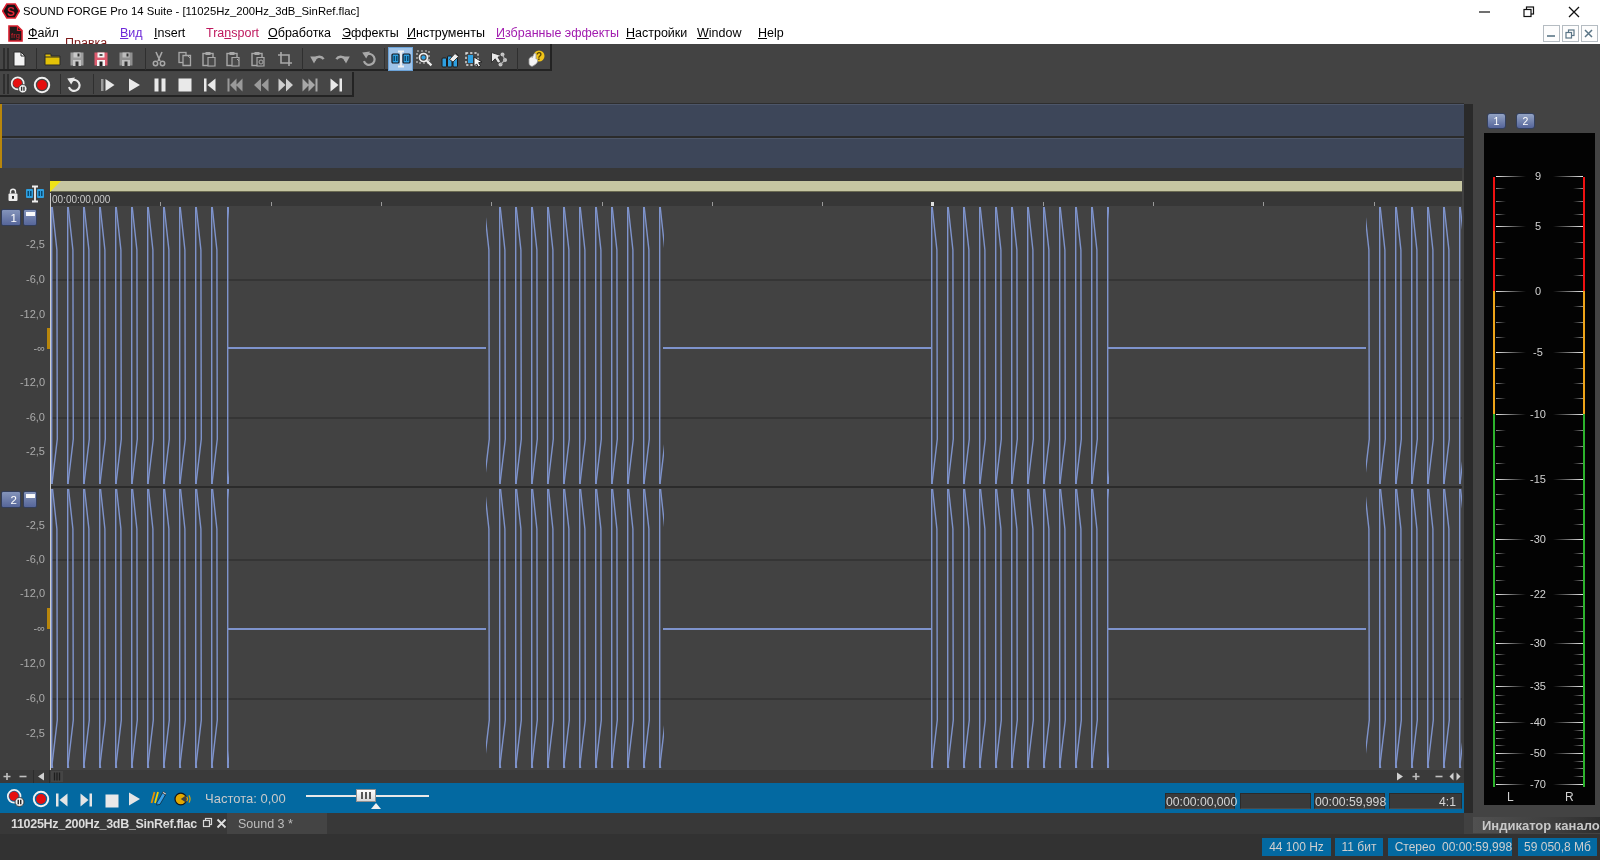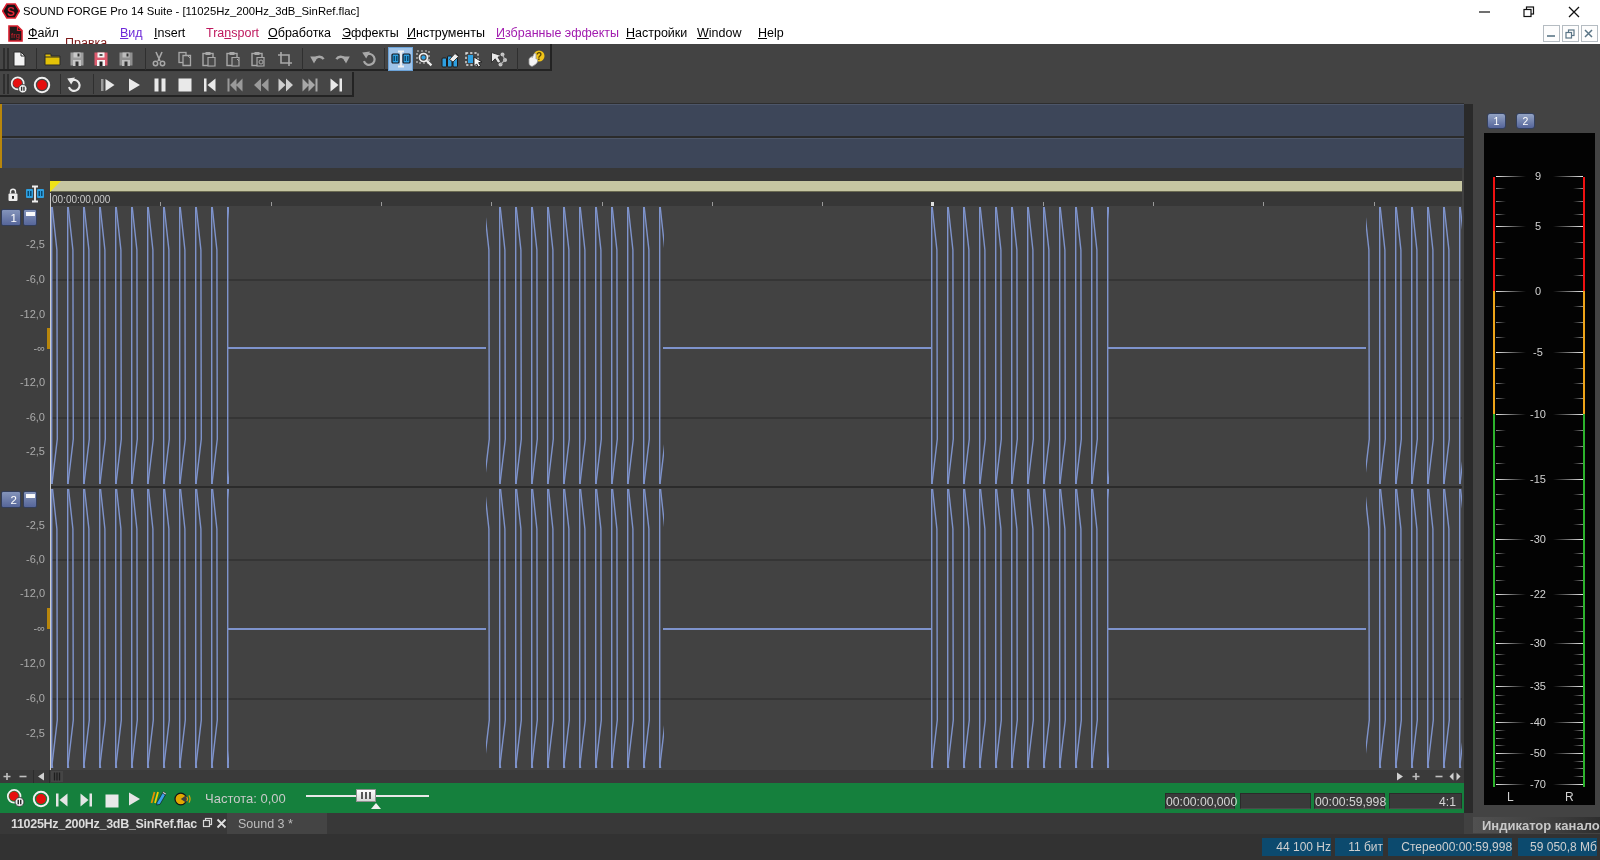--- a/index.html
+++ b/index.html
@@ -2,21 +2,21 @@
 <html><head><meta charset="utf-8"><style>
 *{margin:0;padding:0;box-sizing:border-box}
 html,body{width:1600px;height:860px;overflow:hidden;background:#414141;font-family:"Liberation Sans",sans-serif;}
 .a{position:absolute}
 .lbl{position:absolute;color:#ababab;font-size:11px;text-align:right;width:40px;line-height:11px}
 .sep1{position:absolute;width:1px;background:#2f2f2f}
 .ico{position:absolute;display:flex;align-items:center;justify-content:center}
 .tick{position:absolute;width:1px;height:4px;background:#9a9a9a}
 .mtx{position:absolute;width:46px;text-align:center;font-size:11px;color:#d2d2d2;line-height:11px}
 .tbox{position:absolute;height:16px;background:#3a3a3a;border:1px solid #2b2b2b;border-bottom-color:#4a4a4a;color:#d5d5d5;font-size:12.2px;line-height:16px;text-align:center}
-.sfield{position:absolute;top:838px;height:18px;line-height:18px;background:#0c4a6e;color:#cfcfcf;font-size:12px;text-align:right}
+.sfield{position:absolute;top:838px;height:18px;line-height:18px;background:#0369a1;color:#cfcfcf;font-size:12px;text-align:center}
 </style></head><body>
 <div class="a" style="left:0;top:0;width:1600px;height:24px;background:#fff">
 <svg class="a" style="left:2px;top:2px" width="18" height="18" viewBox="0 0 18 18">
       <path d="M4.8 2h8.4l4.2 7-4.2 7H4.8L0.6 9z" fill="#191114" stroke="#dd2030" stroke-width="1.6"></path>
       <text x="9" y="13.5" font-size="12" font-weight="bold" text-anchor="middle" fill="#e02434" font-family="Liberation Sans">S</text>
     </svg>
 <div class="a" style="left:23px;top:5px;font-size:11.3px;color:#000">SOUND FORGE Pro 14 Suite - [11025Hz_200Hz_3dB_SinRef.flac]</div>
 <svg class="a" style="left:1478px;top:0" width="122" height="24" viewBox="0 0 122 24">
       <path d="M1 12h11" stroke="#111" stroke-width="1.2"></path>
       <rect x="48.5" y="7" width="7" height="7" fill="none" stroke="#111" stroke-width="1.2"></rect>
@@ -527,21 +527,21 @@
       <rect x="51" y="1" width="12" height="11" fill="#454545"></rect>
       <path d="M54.5 2.5v8M57 2.5v8M59.5 2.5v8" stroke="#1e1e1e" stroke-width="1.3"></path>
     </svg>
 <svg class="a" style="left:1390px;top:0" width="72" height="13" viewBox="0 0 72 13">
       <path d="M7 2.5l6 4-6 4z" fill="#d0d0d0"></path>
       <path d="M26 3v7M22.5 6.5h7" stroke="#c0c0c0" stroke-width="1.6"></path>
       <path d="M45.5 6.5h7" stroke="#c0c0c0" stroke-width="1.6"></path>
       <path d="M63.5 2.5l-4 4 4 4zM66.5 2.5l4 4-4 4z" fill="#d0d0d0"></path>
     </svg>
 </div>
-<div class="a" style="left:0;top:783px;width:1464px;height:30px;background:#15803d">
+<div class="a" style="left:0;top:783px;width:1464px;height:30px;background:#0369a1">
 <div class="ico" style="left:6px;top:6px;width:19px;height:18px">
       <svg width="20" height="20" viewBox="0 0 20 20" style="">
         <circle cx="8.6" cy="8.2" r="6.7" fill="none" stroke="#f0f0f0" stroke-width="1.8"></circle>
         <circle cx="8.4" cy="8" r="4.9" fill="#e60f0f"></circle>
         <circle cx="14.2" cy="14.2" r="4.7" fill="#f2f2f2" stroke="#2a2a2a" stroke-width="0.9"></circle>
         <path d="M12.9 11.9v4.6M15.5 11.9v4.6" stroke="#2a2a2a" stroke-width="1.5"></path>
       </svg>
     </div>
 <div class="ico" style="left:31px;top:7px;width:19px;height:18px">
       <svg width="18" height="18" viewBox="0 0 18 18" style="">

